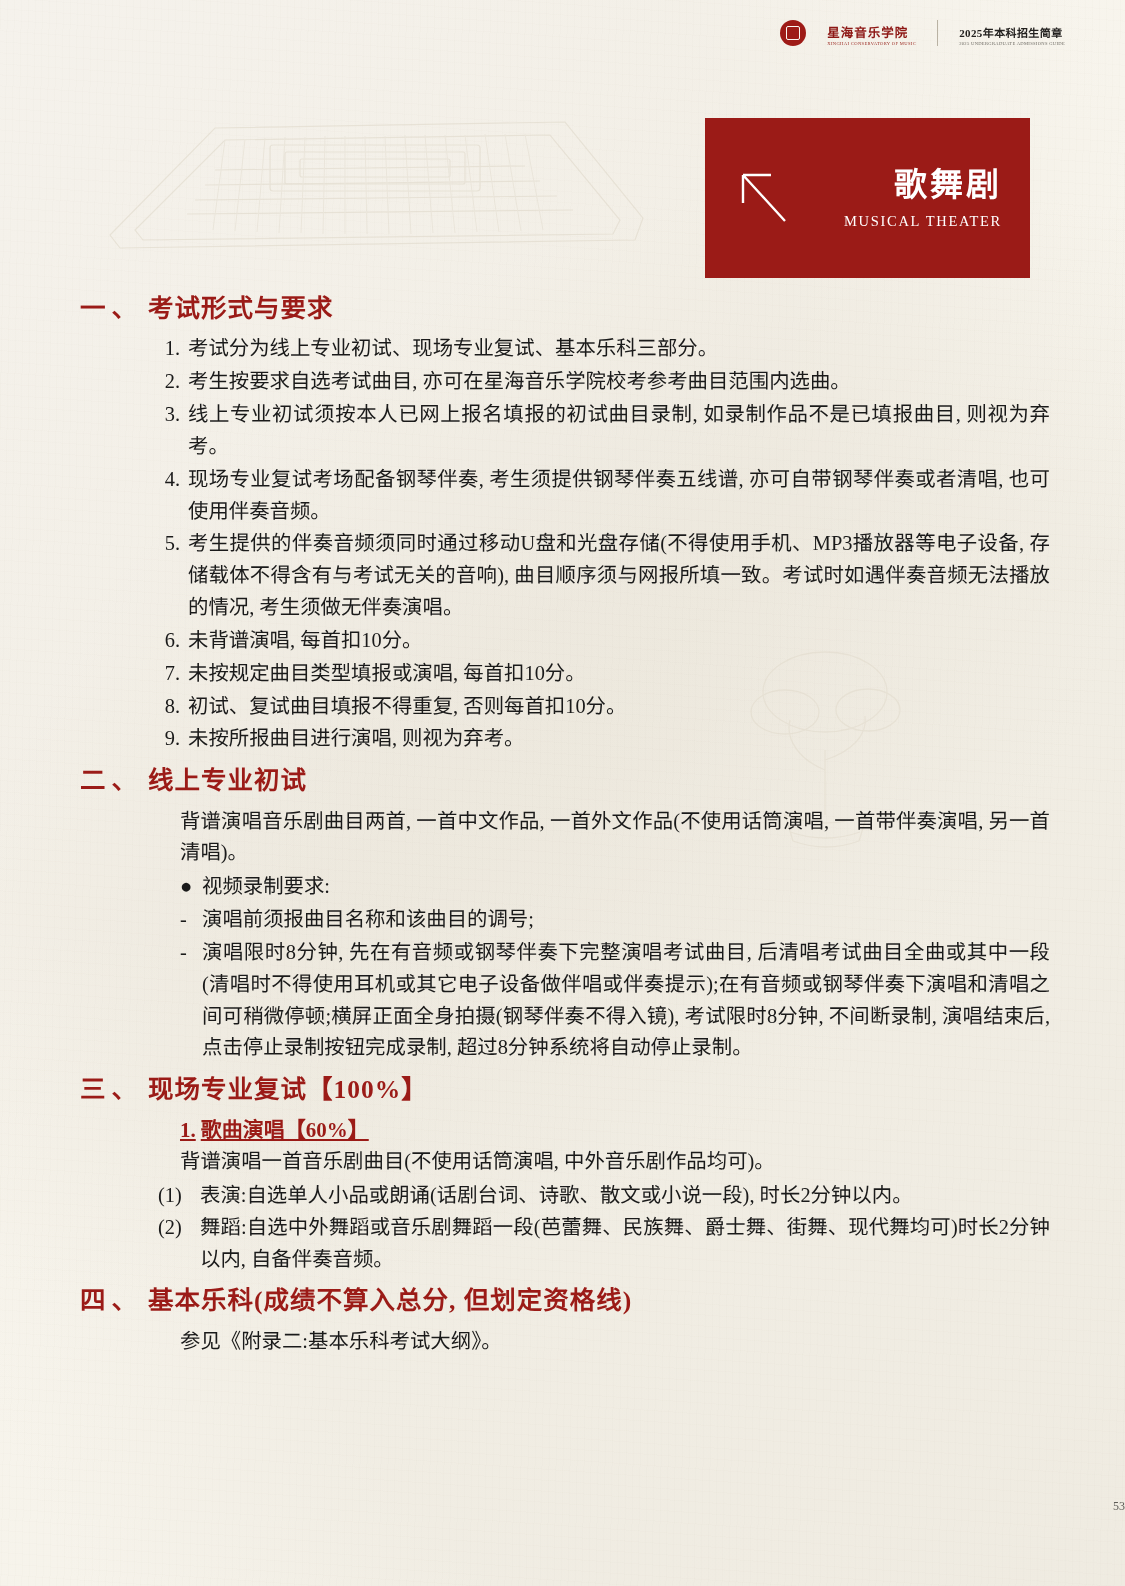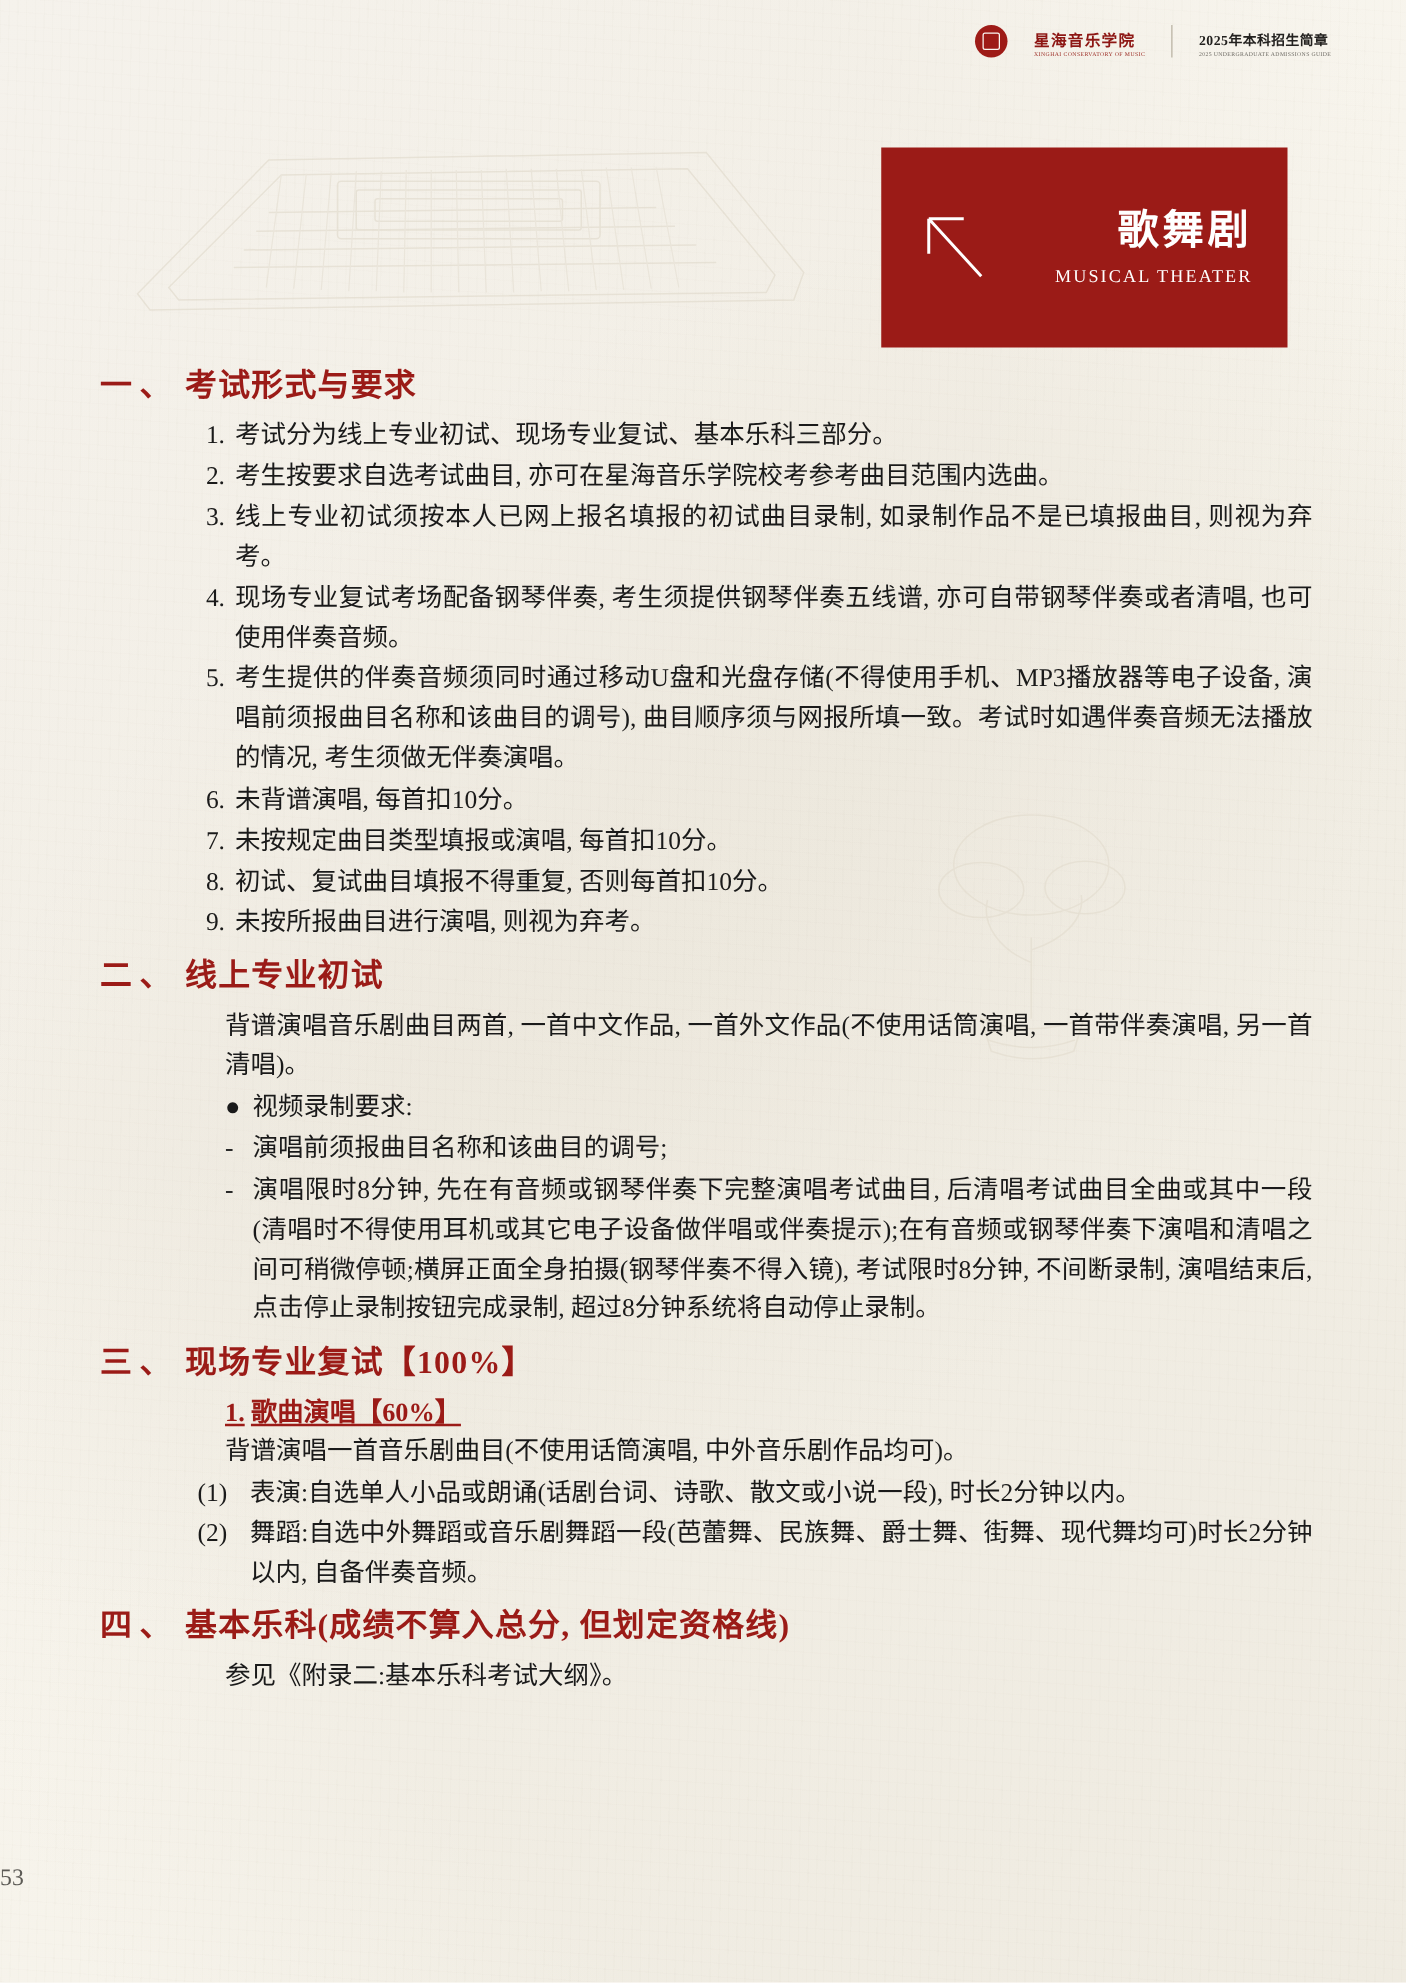--- a/index.html
+++ b/index.html
@@ -244,22 +244,22 @@
     font-size: 20.4px;
     line-height: 1.56;
   }
   .paren-item .mark { flex: none; width: 42px; }
   .paren-item .txt { flex: 1; text-align: justify; }
 
   .page-num {
     position: absolute;
     left: 0; right: 0;
     bottom: 72px;
-    text-align: left;
-    font-size: 19px;
+    text-align: right;
+    font-size: 12px;
     color: #5d5b56;
     font-family: "Liberation Serif", serif;
   }
 </style>
 </head>
 <body>
 
 <div class="page">
   <div class="paper-grain"></div>
 
@@ -350,21 +350,21 @@
         <li>
             <span class="mark">3.</span>
             <span class="txt">线上专业初试须按本人已网上报名填报的初试曲目录制, 如录制作品不是已填报曲目, 则视为弃考。</span>
           </li>
         <li>
             <span class="mark">4.</span>
             <span class="txt">现场专业复试考场配备钢琴伴奏, 考生须提供钢琴伴奏五线谱, 亦可自带钢琴伴奏或者清唱, 也可使用伴奏音频。</span>
           </li>
         <li>
             <span class="mark">5.</span>
-            <span class="txt">考生提供的伴奏音频须同时通过移动U盘和光盘存储(不得使用手机、MP3播放器等电子设备, 演唱前须报曲目名称和该曲目的调号), 曲目顺序须与网报所填一致。考试时如遇伴奏音频无法播放的情况, 考生须做无伴奏演唱。</span>
+            <span class="txt">考生提供的伴奏音频须同时通过移动U盘和光盘存储(不得使用手机、MP3播放器等电子设备, 存储载体不得含有与考试无关的音响), 曲目顺序须与网报所填一致。考试时如遇伴奏音频无法播放的情况, 考生须做无伴奏演唱。</span>
           </li>
         <li>
             <span class="mark">6.</span>
             <span class="txt">未背谱演唱, 每首扣10分。</span>
           </li>
         <li>
             <span class="mark">7.</span>
             <span class="txt">未按规定曲目类型填报或演唱, 每首扣10分。</span>
           </li>
         <li>

